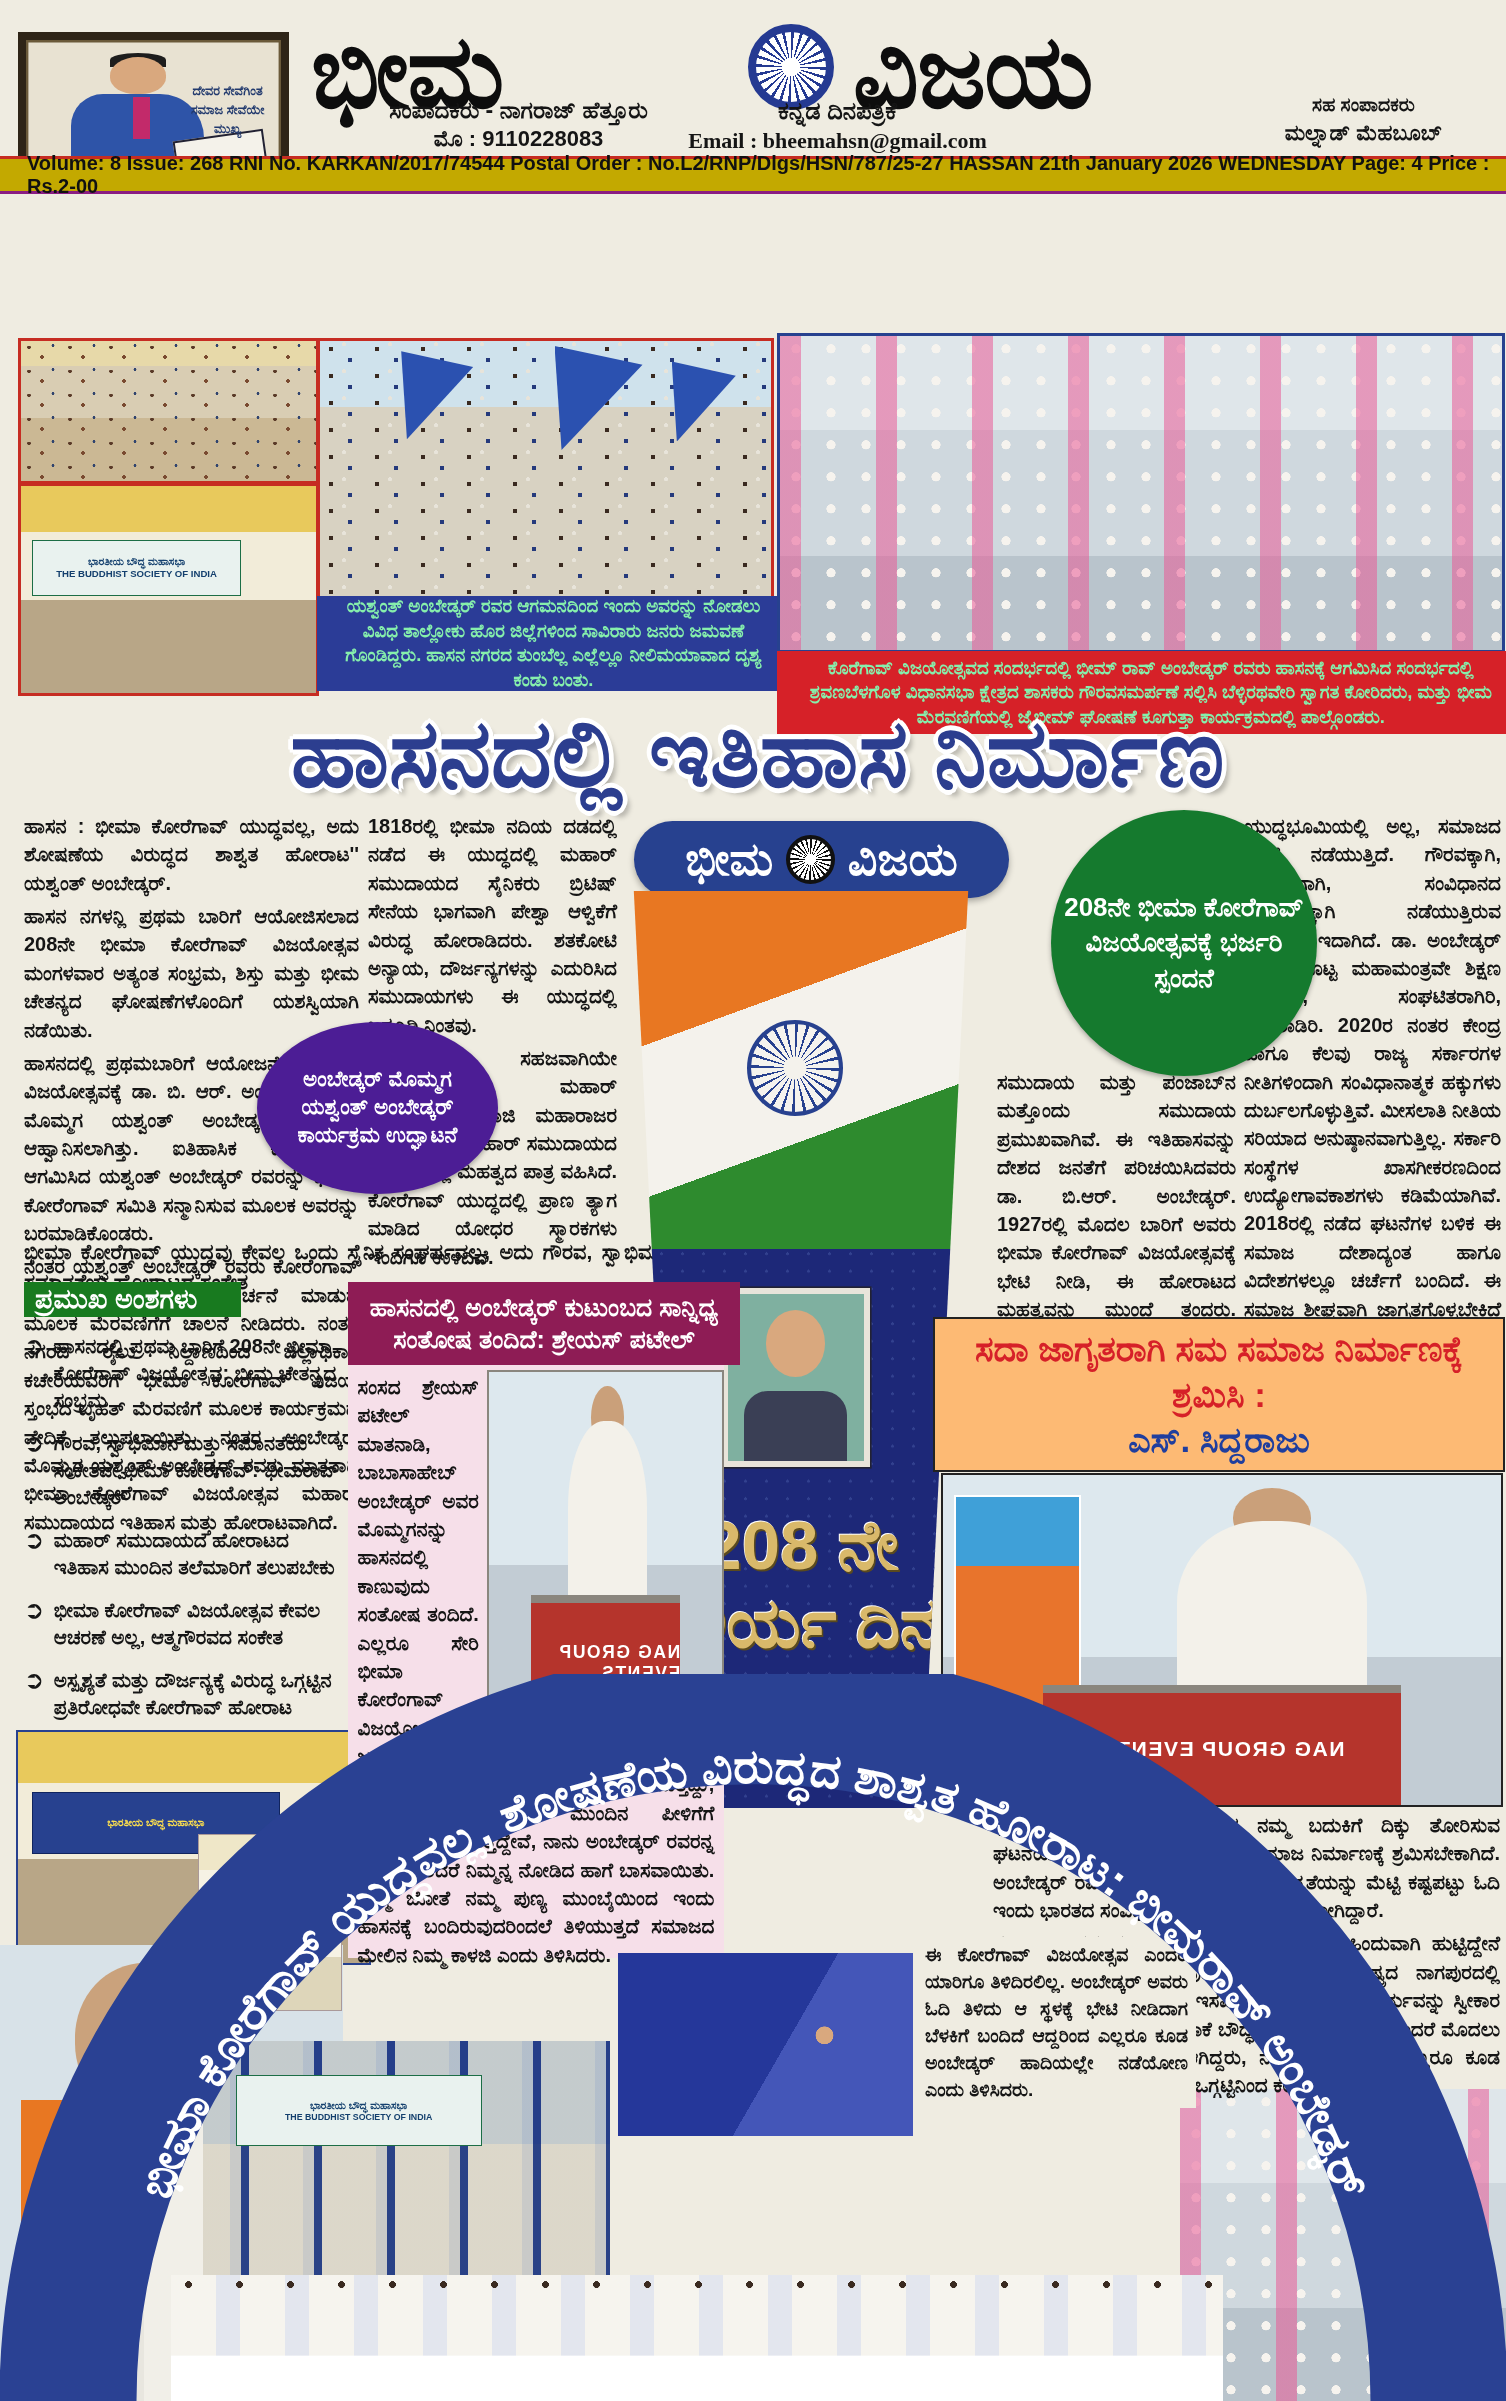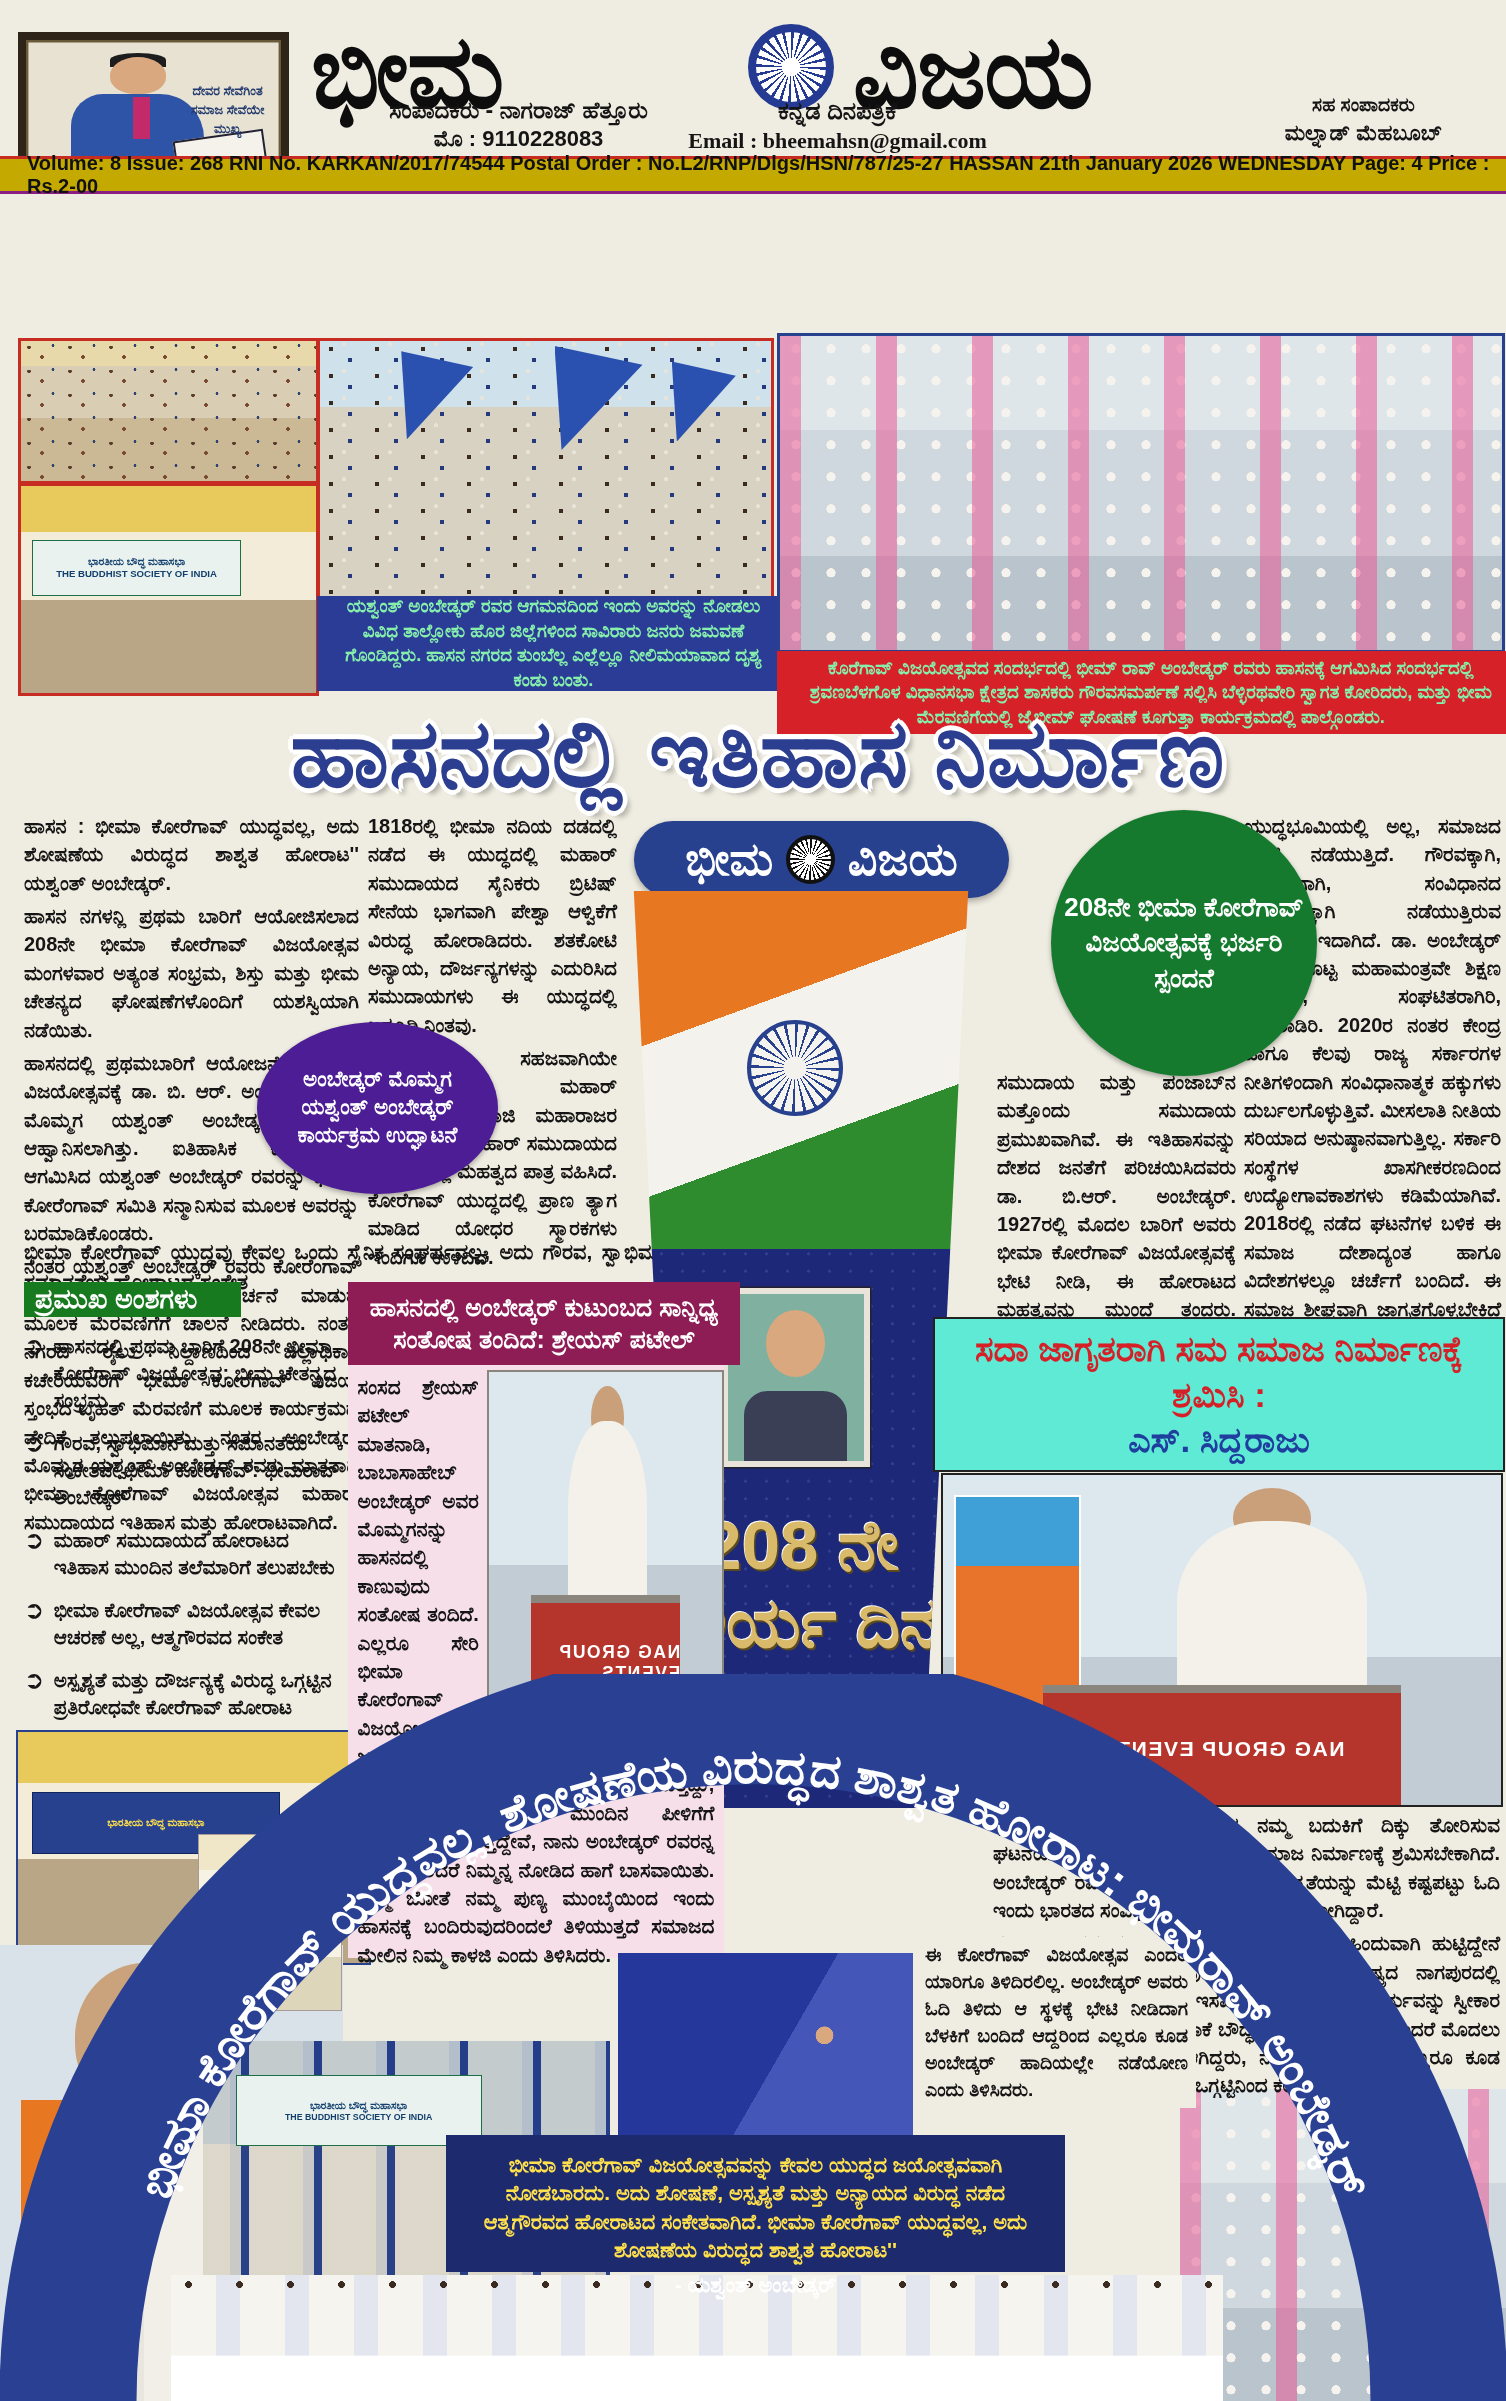--- a/index.html
+++ b/index.html
@@ -89,21 +89,21 @@
   .tp-head{position:absolute;left:28%;top:10%;width:44%;height:40%;background:#d9a87e;border-radius:50%;}
   .tp-suit{position:absolute;left:12%;bottom:0;width:76%;height:42%;background:#3a3f55;border-radius:24px 24px 0 0;}
   .gold{color:#d9b96a;font-weight:900;text-align:center;text-shadow:1.6px 1.6px 0 #5a4a1e,-0.8px -0.8px 0 #fff;}
   
   .hdr-green{background:#187a1f;color:#fff;font-weight:900;display:flex;align-items:center;padding-left:11px;}
   .bullets{list-style:none;margin:0;padding:0;}
   .bullets li{display:flex;gap:9.6px;margin-bottom:16px;font-weight:700;line-height:1.35;}
   .bullets li .b{flex:0 0 auto;font-size:24px;line-height:1.1;}
   .hdr-maroon{background:#8e1c55;color:#fff;font-weight:900;text-align:center;display:flex;align-items:center;justify-content:center;line-height:1.25;}
   .pinkblock{background:#f6dfe9;}
-  .hdr-cream{background:#5eead4;border:2.4px solid #222;display:flex;flex-direction:column;align-items:center;justify-content:center;text-align:center;font-weight:900;line-height:1.3;}
+  .hdr-cream{background:#fdba74;border:2.4px solid #222;display:flex;flex-direction:column;align-items:center;justify-content:center;text-align:center;font-weight:900;line-height:1.3;}
   .hdr-cream .red{color:#d62028;}
   .hdr-cream .blue{color:#1f3e9e;display:inline;}
   
   .quotebox{background:#1d2a6e;color:#ffe14d;font-weight:bold;text-align:center;padding:16px 24px;box-sizing:border-box;}
   .quotebox .sig{color:#fff;margin-top:6.4px;}
   svg text{font-family:"Liberation Sans","DejaVu Sans",sans-serif;}
 </style>
 </head>
 <body>
 
@@ -276,24 +276,20 @@
   <div class="photo ph-group" style="left:203px;top:2041px;width:407px;height:343px;">
     <div class="banner-green" style="left:8%;top:10%;width:60%;height:20%;">
       <span style="font-size:10.4px;">ಭಾರತೀಯ ಬೌದ್ಧ ಮಹಾಸಭಾ</span>
       <span style="font-size:8.8px;">THE BUDDHIST SOCIETY OF INDIA</span>
     </div>
   </div>
   <div class="photo" style="left:618px;top:1953px;width:295px;height:183px;background:
        radial-gradient(circle 48px at 70% 45%,#d9a87e 0 18%,transparent 19%),
        linear-gradient(120deg,#25379a 0 55%,#4456b8 55% 100%);"></div>
 
-  <div class="abs quotebox" style="left:446px;top:2135px;width:619px;height:137px;font-size:21px;line-height:1.35;z-index:3;">
-    <div>ಭೀಮಾ ಕೋರೆಗಾವ್ ವಿಜಯೋತ್ಸವವನ್ನು ಕೇವಲ ಯುದ್ಧದ ಜಯೋತ್ಸವವಾಗಿ ನೋಡಬಾರದು. ಅದು ಶೋಷಣೆ, ಅಸ್ಪೃಶ್ಯತೆ ಮತ್ತು ಅನ್ಯಾಯದ ವಿರುದ್ಧ ನಡೆದ ಆತ್ಮಗೌರವದ ಹೋರಾಟದ ಸಂಕೇತವಾಗಿದೆ. ಭೀಮಾ ಕೋರೆಗಾವ್ ಯುದ್ಧವಲ್ಲ, ಅದು ಶೋಷಣೆಯ ವಿರುದ್ಧದ ಶಾಶ್ವತ ಹೋರಾಟ''</div>
-    <div class="sig">- ಯಶ್ವಂತ್ ಅಂಬೇಡ್ಕರ್</div>
-  </div>
 
   <div class="photo ph-table" style="left:171px;top:2275px;width:1052px;height:126px;z-index:2;"></div>
 
   <div class="photo ph-chariot" style="left:1180px;top:2089px;width:327px;height:313px;"></div>
 
   <div class="abs jtext" style="left:917px;top:1937px;width:263px;font-size:19px;background:#efece1;padding:4.8px 8px;z-index:1;">ಈ ಕೋರೆಗಾವ್ ವಿಜಯೋತ್ಸವ ಎಂದರೆ ಯಾರಿಗೂ ತಿಳಿದಿರಲಿಲ್ಲ. ಅಂಬೇಡ್ಕರ್ ಅವರು ಓದಿ ತಿಳಿದು ಆ ಸ್ಥಳಕ್ಕೆ ಭೇಟಿ ನೀಡಿದಾಗ ಬೆಳಕಿಗೆ ಬಂದಿದೆ ಆದ್ದರಿಂದ ಎಲ್ಲರೂ ಕೂಡ ಅಂಬೇಡ್ಕರ್ ಹಾದಿಯಲ್ಲೇ ನಡೆಯೋಣ ಎಂದು ತಿಳಿಸಿದರು.</div>
 
   <svg class="abs" style="left:0;top:1674px;z-index:4;pointer-events:none;" width="1507" height="727" viewBox="0 0 1890 912">
     <path d="M 85 912 A 860 860 0 0 1 1805 912" fill="none" stroke="#2a4193" stroke-width="172"></path>
     <path id="archTextPath" d="M 170 912 A 775 775 0 0 1 1720 912" fill="none" stroke="none"></path>

